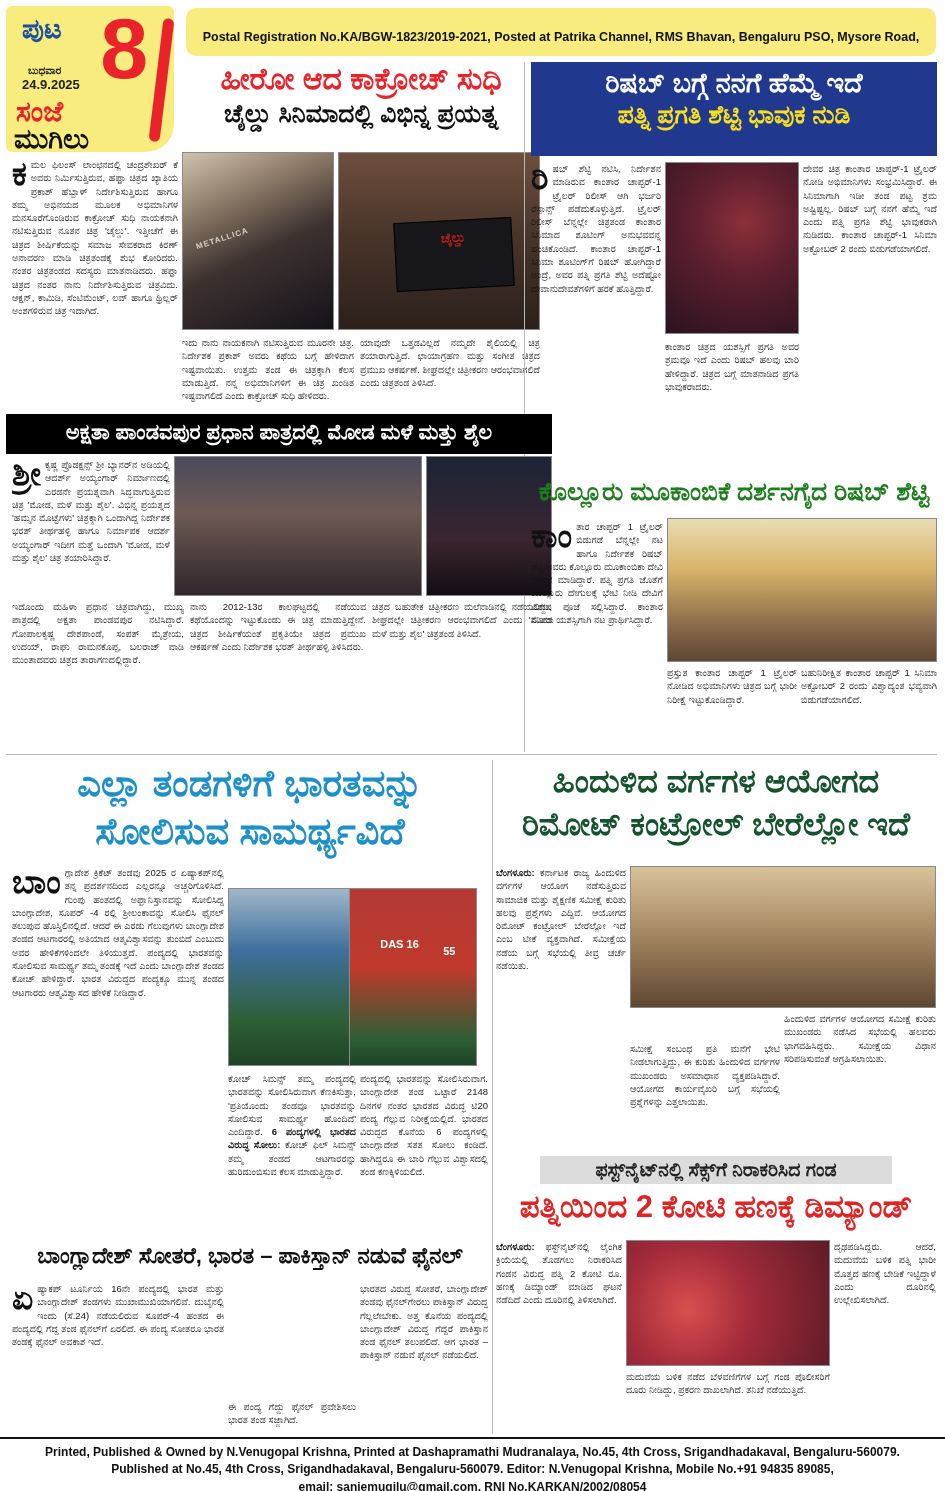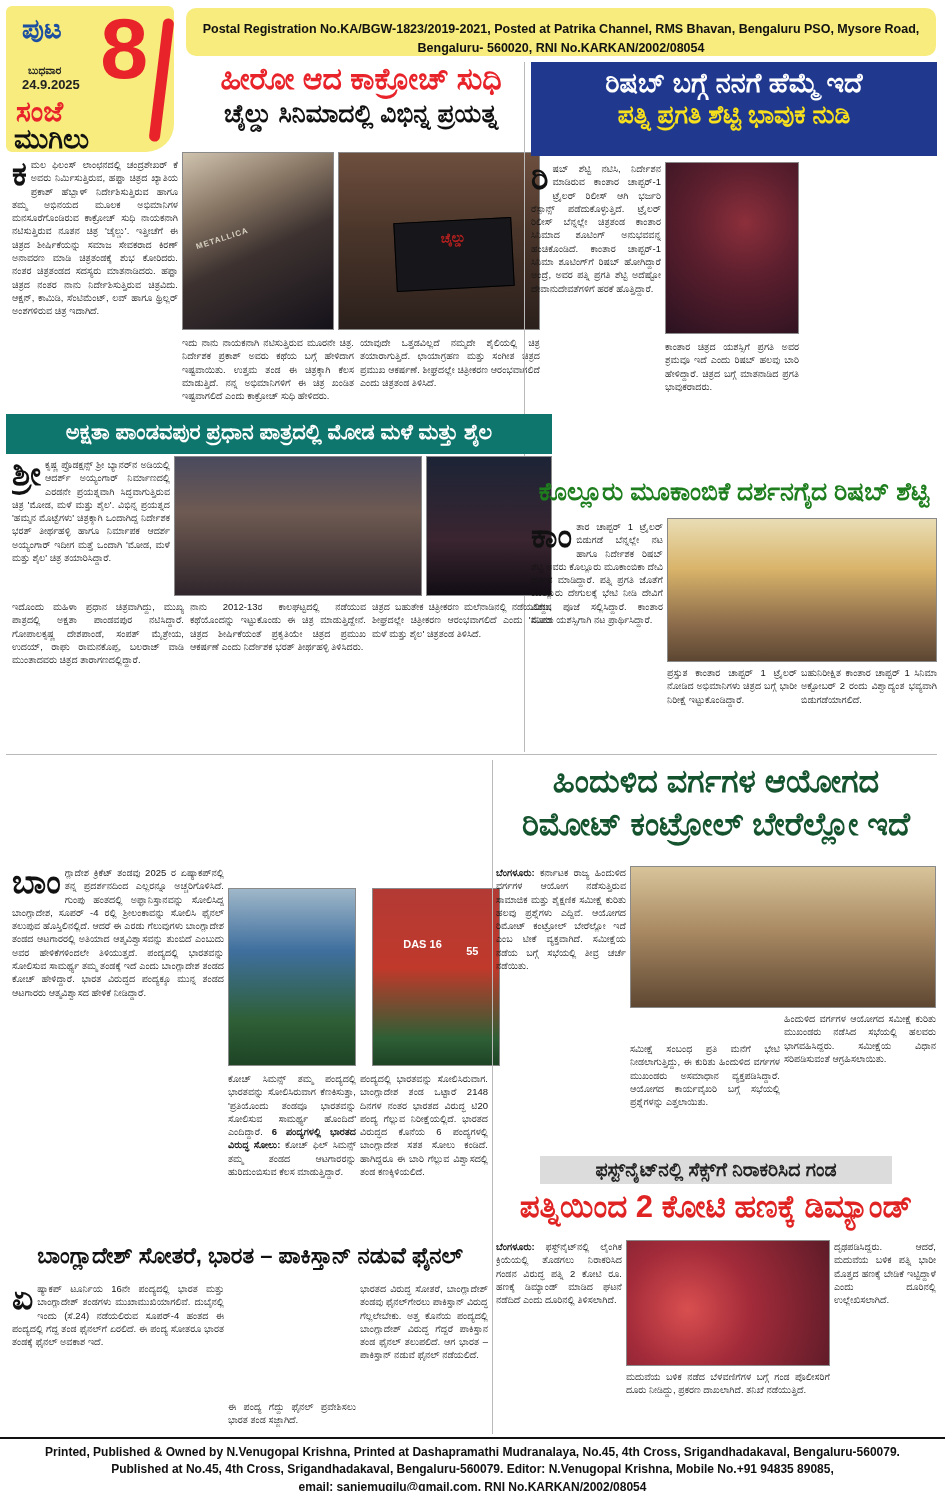--- a/index.html
+++ b/index.html
@@ -10,28 +10,28 @@
   .masthead{background:#f7ec7d;border-radius:6px 6px 28px 6px;}
   .mh-puta{color:#1c4fa1;font-weight:bold;font-size:27px;}
   .mh-num{color:#e8232a;font-weight:bold;font-size:86px;line-height:0.9;}
   .mh-day{color:#222;font-weight:bold;font-size:10.5px;}
   .mh-date{color:#222;font-weight:bold;font-size:13px;}
   .mh-red{color:#e8232a;font-weight:bold;font-size:28px;line-height:1;}
   .mh-black{color:#111;font-weight:bold;font-size:27px;line-height:1;}
   .mh-stroke{background:#e8232a;width:11px;border-radius:6px;transform:rotate(7deg);}
   
   .regstrip{background:#f7ec7d;border-radius:10px;color:#111;font-weight:bold;
-            font-size:12.5px;text-align:center;line-height:1.55;padding-top:12px;box-sizing:border-box;}
+            font-size:12.5px;text-align:center;line-height:1.55;padding-top:20px;box-sizing:border-box;}
   
   .h-red{color:#e8232a;font-weight:bold;font-size:30px;text-align:center;line-height:1.1;}
   .h-sub{color:#111;font-weight:bold;font-size:25px;text-align:center;line-height:1.1;}
   .bluebox{background:#20398f;text-align:center;padding:5px 2px;box-sizing:border-box;}
   .bluebox .l1{color:#ffffff;font-weight:bold;font-size:27px;line-height:1.2;}
   .bluebox .l2{color:#f8e11c;font-weight:bold;font-size:25px;line-height:1.2;}
-  .banner-blue{background:#0f766e;color:#ffffff;font-weight:bold;font-size:21px;
+  .banner-blue{background:#000000;color:#ffffff;font-weight:bold;font-size:21px;
                text-align:center;padding:6px 4px;box-sizing:border-box;}
   .h-green{color:#1e7e1e;font-weight:bold;font-size:25px;text-align:center;line-height:1.1;}
   .h-cyan{color:#1d8fc9;font-weight:bold;font-size:37px;text-align:center;line-height:1.3;}
   .h-gray{color:#14532d;font-weight:bold;font-size:32px;text-align:center;line-height:1.35;}
   .kicker{background:#dcdcdc;color:#222;font-weight:bold;font-size:19px;text-align:center;
           padding:3px 6px;box-sizing:border-box;}
   .h-red2{color:#e02424;font-weight:bold;font-size:31px;text-align:center;line-height:1.1;}
   .h-black{color:#111;font-weight:bold;font-size:22px;text-align:center;line-height:1.2;}
   
   .col{font-size:9.5px;line-height:1.4;color:#151515;text-align:justify;overflow:hidden;}
@@ -75,21 +75,20 @@
     <div class="abs mh-num" style="right:26px;top:4px;">8</div>
     <div class="abs mh-day" style="left:22px;top:58px;">ಬುಧವಾರ</div>
     <div class="abs mh-date" style="left:16px;top:71px;">24.9.2025</div>
     <div class="abs mh-red" style="left:10px;top:92px;">ಸಂಜೆ</div>
     <div class="abs mh-black" style="left:8px;top:120px;">ಮುಗಿಲು</div>
     <div class="abs mh-stroke" style="left:150px;top:12px;height:124px;"></div>
   </div>
 
   <div class="abs regstrip" style="left:186px;top:8px;width:750px;height:48px;">
     <div>Postal Registration No.KA/BGW-1823/2019-2021, Posted at Patrika Channel, RMS Bhavan, Bengaluru PSO, Mysore Road,</div>
-    <div>Bengaluru- 560020, RNI No.KARKAN/2002/08054</div>
   </div>
 
   <div class="abs h-red" style="left:180px;top:62px;width:362px;">ಹೀರೋ ಆದ ಕಾಕ್ರೋಚ್ ಸುಧಿ</div>
   <div class="abs h-sub" style="left:180px;top:100px;width:362px;">ಚೈಲ್ಡು ಸಿನಿಮಾದಲ್ಲಿ ವಿಭಿನ್ನ ಪ್ರಯತ್ನ</div>
 
   <div class="abs col" style="left:12px;top:158px;width:166px;height:252px;">
     <span class="dropcap">ಕ</span><span>ಮಲ ಫಿಲಂಸ್ ಲಾಂಛನದಲ್ಲಿ ಚಂದ್ರಶೇಖರ್ ಕೆ ಅವರು ನಿರ್ಮಿಸುತ್ತಿರುವ, ಹಫ್ತಾ ಚಿತ್ರದ ಖ್ಯಾತಿಯ ಪ್ರಕಾಶ್ ಹೆಬ್ಬಾಳ್ ನಿರ್ದೇಶಿಸುತ್ತಿರುವ ಹಾಗೂ ತಮ್ಮ ಅಭಿನಯದ ಮೂಲಕ ಅಭಿಮಾನಿಗಳ ಮನಸೂರೆಗೊಂಡಿರುವ ಕಾಕ್ರೋಚ್ ಸುಧಿ ನಾಯಕನಾಗಿ ನಟಿಸುತ್ತಿರುವ ನೂತನ ಚಿತ್ರ 'ಚೈಲ್ಡು'. ಇತ್ತೀಚೆಗೆ ಈ ಚಿತ್ರದ ಶೀರ್ಷಿಕೆಯನ್ನು ಸಮಾಜ ಸೇವಕರಾದ ಕಿರಣ್ ಅನಾವರಣ ಮಾಡಿ ಚಿತ್ರತಂಡಕ್ಕೆ ಶುಭ ಕೋರಿದರು. ನಂತರ ಚಿತ್ರತಂಡದ ಸದಸ್ಯರು ಮಾತನಾಡಿದರು. ಹಫ್ತಾ ಚಿತ್ರದ ನಂತರ ನಾನು ನಿರ್ದೇಶಿಸುತ್ತಿರುವ ಚಿತ್ರವಿದು. ಆಕ್ಷನ್, ಕಾಮಿಡಿ, ಸೆಂಟಿಮೆಂಟ್, ಲವ್ ಹಾಗೂ ಥ್ರಿಲ್ಲರ್ ಅಂಶಗಳಿರುವ ಚಿತ್ರ ಇದಾಗಿದೆ.</span>
   </div>
 
   <div class="abs photo ph-hero1" style="left:182px;top:152px;width:152px;height:178px;">
@@ -108,20 +107,21 @@
 
   <div class="abs bluebox" style="left:531px;top:62px;width:406px;height:94px;">
     <div class="l1">ರಿಷಬ್ ಬಗ್ಗೆ ನನಗೆ ಹೆಮ್ಮೆ ಇದೆ</div>
     <div class="l2">ಪತ್ನಿ ಪ್ರಗತಿ ಶೆಟ್ಟಿ ಭಾವುಕ ನುಡಿ</div>
   </div>
   <div class="abs col" style="left:531px;top:162px;width:130px;height:310px;">
     <span class="dropcap">ರಿ</span><span>ಷಬ್ ಶೆಟ್ಟಿ ನಟಿಸಿ, ನಿರ್ದೇಶನ ಮಾಡಿರುವ ಕಾಂತಾರ ಚಾಪ್ಟರ್-1 ಟ್ರೈಲರ್ ರಿಲೀಸ್ ಆಗಿ ಭರ್ಜರಿ ರೆಸ್ಪಾನ್ಸ್ ಪಡೆದುಕೊಳ್ಳುತ್ತಿದೆ. ಟ್ರೈಲರ್ ರಿಲೀಸ್ ಬೆನ್ನಲ್ಲೇ ಚಿತ್ರತಂಡ ಕಾಂತಾರ ಸಿನಿಮಾದ ಶೂಟಿಂಗ್ ಅನುಭವವನ್ನ ಹಂಚಿಕೊಂಡಿದೆ. ಕಾಂತಾರ ಚಾಪ್ಟರ್-1 ಸಿನಿಮಾ ಶೂಟಿಂಗ್‌ಗೆ ರಿಷಬ್ ಹೋಗಿದ್ದಾರೆ ಅಂದ್ರೆ, ಅವರ ಪತ್ನಿ ಪ್ರಗತಿ ಶೆಟ್ಟಿ ಅದೆಷ್ಟೋ ದೇವಾನುದೇವತೆಗಳಿಗೆ ಹರಕೆ ಹೊತ್ತಿದ್ದಾರೆ.</span>
   </div>
   <div class="abs photo ph-rishab" style="left:665px;top:162px;width:134px;height:172px;"></div>
   <div class="abs col" style="left:665px;top:340px;width:134px;height:132px;">ಕಾಂತಾರ ಚಿತ್ರದ ಯಶಸ್ಸಿಗೆ ಪ್ರಗತಿ ಅವರ ಶ್ರಮವೂ ಇದೆ ಎಂದು ರಿಷಬ್ ಹಲವು ಬಾರಿ ಹೇಳಿದ್ದಾರೆ. ಚಿತ್ರದ ಬಗ್ಗೆ ಮಾತನಾಡಿದ ಪ್ರಗತಿ ಭಾವುಕರಾದರು.</div>
+  <div class="abs col" style="left:803px;top:162px;width:134px;height:310px;">ದೇವರ ಚಿತ್ರ ಕಾಂತಾರ ಚಾಪ್ಟರ್-1 ಟ್ರೈಲರ್ ನೋಡಿ ಅಭಿಮಾನಿಗಳು ಸಂಭ್ರಮಿಸಿದ್ದಾರೆ. ಈ ಸಿನಿಮಾಗಾಗಿ ಇಡೀ ತಂಡ ಪಟ್ಟ ಶ್ರಮ ಅಷ್ಟಿಷ್ಟಲ್ಲ. ರಿಷಬ್ ಬಗ್ಗೆ ನನಗೆ ಹೆಮ್ಮೆ ಇದೆ ಎಂದು ಪತ್ನಿ ಪ್ರಗತಿ ಶೆಟ್ಟಿ ಭಾವುಕರಾಗಿ ನುಡಿದರು. ಕಾಂತಾರ ಚಾಪ್ಟರ್-1 ಸಿನಿಮಾ ಅಕ್ಟೋಬರ್ 2 ರಂದು ಬಿಡುಗಡೆಯಾಗಲಿದೆ.</div>
 
   <div class="abs banner-blue" style="left:6px;top:414px;width:546px;height:40px;">ಅಕ್ಷತಾ ಪಾಂಡವಪುರ ಪ್ರಧಾನ ಪಾತ್ರದಲ್ಲಿ ಮೋಡ ಮಳೆ ಮತ್ತು ಶೈಲ</div>
   <div class="abs col" style="left:12px;top:458px;width:158px;height:138px;">
     <span class="dropcap">ಶ್ರೀ</span><span>ಕೃಷ್ಣ ಪ್ರೊಡಕ್ಷನ್ಸ್ ಶ್ರೀ ಬ್ಯಾನರ್‌ನ ಅಡಿಯಲ್ಲಿ ಆದರ್ಶ್ ಅಯ್ಯಂಗಾರ್ ನಿರ್ಮಾಣದಲ್ಲಿ ಎರಡನೇ ಪ್ರಯತ್ನವಾಗಿ ಸಿದ್ಧವಾಗುತ್ತಿರುವ ಚಿತ್ರ 'ಮೋಡ, ಮಳೆ ಮತ್ತು ಶೈಲ'. ವಿಭಿನ್ನ ಪ್ರಯತ್ನದ 'ಹಮ್ಮನ ಮೊಟ್ಟೆಗಳು' ಚಿತ್ರಕ್ಕಾಗಿ ಒಂದಾಗಿದ್ದ ನಿರ್ದೇಶಕ ಭರತ್ ತೀರ್ಥಹಳ್ಳಿ ಹಾಗೂ ನಿರ್ಮಾಪಕ ಆದರ್ಶ ಅಯ್ಯಂಗಾರ್ ಇದೀಗ ಮತ್ತೆ ಒಂದಾಗಿ 'ಮೋಡ, ಮಳೆ ಮತ್ತು ಶೈಲ' ಚಿತ್ರ ತಯಾರಿಸಿದ್ದಾರೆ.</span>
   </div>
   <div class="abs photo ph-akshata1" style="left:174px;top:456px;width:248px;height:140px;"></div>
   <div class="abs photo ph-akshata2" style="left:426px;top:456px;width:126px;height:140px;"></div>
   <div class="abs col" style="left:12px;top:600px;width:172px;height:150px;">ಇದೊಂದು ಮಹಿಳಾ ಪ್ರಧಾನ ಚಿತ್ರವಾಗಿದ್ದು, ಮುಖ್ಯ ಪಾತ್ರದಲ್ಲಿ ಅಕ್ಷತಾ ಪಾಂಡವಪುರ ನಟಿಸಿದ್ದಾರೆ. ಗೋಪಾಲಕೃಷ್ಣ ದೇಶಪಾಂಡೆ, ಸಂಪತ್ ಮೈತ್ರೇಯ, ಉದಯ್, ರಾಘು ರಾಮನಕೊಪ್ಪ, ಬಲರಾಜ್ ವಾಡಿ ಮುಂತಾದವರು ಚಿತ್ರದ ತಾರಾಗಣದಲ್ಲಿದ್ದಾರೆ.</div>
   <div class="abs col" style="left:190px;top:600px;width:176px;height:150px;">ನಾನು 2012-13ರ ಕಾಲಘಟ್ಟದಲ್ಲಿ ನಡೆಯುವ ಕಥೆಯೊಂದನ್ನು ಇಟ್ಟುಕೊಂಡು ಈ ಚಿತ್ರ ಮಾಡುತ್ತಿದ್ದೇನೆ. ಚಿತ್ರದ ಶೀರ್ಷಿಕೆಯಂತೆ ಪ್ರಕೃತಿಯೇ ಚಿತ್ರದ ಪ್ರಮುಖ ಆಕರ್ಷಣೆ ಎಂದು ನಿರ್ದೇಶಕ ಭರತ್ ತೀರ್ಥಹಳ್ಳಿ ತಿಳಿಸಿದರು.</div>
   <div class="abs col" style="left:372px;top:600px;width:180px;height:150px;">ಚಿತ್ರದ ಬಹುತೇಕ ಚಿತ್ರೀಕರಣ ಮಲೆನಾಡಿನಲ್ಲಿ ನಡೆಯಲಿದ್ದು, ಶೀಘ್ರದಲ್ಲೇ ಚಿತ್ರೀಕರಣ ಆರಂಭವಾಗಲಿದೆ ಎಂದು 'ಮೋಡ ಮಳೆ ಮತ್ತು ಶೈಲ' ಚಿತ್ರತಂಡ ತಿಳಿಸಿದೆ.</div>
@@ -129,25 +129,29 @@
   <div class="abs h-green" style="left:531px;top:478px;width:406px;">ಕೊಲ್ಲೂರು ಮೂಕಾಂಬಿಕೆ ದರ್ಶನಗೈದ ರಿಷಬ್ ಶೆಟ್ಟಿ</div>
   <div class="abs col" style="left:531px;top:520px;width:132px;height:230px;">
     <span class="dropcap">ಕಾಂ</span><span>ತಾರ ಚಾಪ್ಟರ್ 1 ಟ್ರೈಲರ್ ಬಿಡುಗಡೆ ಬೆನ್ನಲ್ಲೇ ನಟ ಹಾಗೂ ನಿರ್ದೇಶಕ ರಿಷಬ್ ಶೆಟ್ಟಿ ಅವರು ಕೊಲ್ಲೂರು ಮೂಕಾಂಬಿಕಾ ದೇವಿ ದರ್ಶನ ಮಾಡಿದ್ದಾರೆ. ಪತ್ನಿ ಪ್ರಗತಿ ಜೊತೆಗೆ ಕೊಲ್ಲೂರು ದೇಗುಲಕ್ಕೆ ಭೇಟಿ ನೀಡಿ ದೇವಿಗೆ ವಿಶೇಷ ಪೂಜೆ ಸಲ್ಲಿಸಿದ್ದಾರೆ. ಕಾಂತಾರ ಸಿನಿಮಾ ಯಶಸ್ಸಿಗಾಗಿ ನಟ ಪ್ರಾರ್ಥಿಸಿದ್ದಾರೆ.</span>
   </div>
   <div class="abs photo ph-kollur" style="left:667px;top:518px;width:270px;height:144px;"></div>
   <div class="abs col" style="left:667px;top:666px;width:130px;height:84px;">ಪ್ರಸ್ತುತ ಕಾಂತಾರ ಚಾಪ್ಟರ್ 1 ಟ್ರೈಲರ್ ನೋಡಿದ ಅಭಿಮಾನಿಗಳು ಚಿತ್ರದ ಬಗ್ಗೆ ಭಾರೀ ನಿರೀಕ್ಷೆ ಇಟ್ಟುಕೊಂಡಿದ್ದಾರೆ.</div>
   <div class="abs col" style="left:801px;top:666px;width:136px;height:84px;">ಬಹುನಿರೀಕ್ಷಿತ ಕಾಂತಾರ ಚಾಪ್ಟರ್ 1 ಸಿನಿಮಾ ಅಕ್ಟೋಬರ್ 2 ರಂದು ವಿಶ್ವಾದ್ಯಂತ ಭವ್ಯವಾಗಿ ಬಿಡುಗಡೆಯಾಗಲಿದೆ.</div>
 
   <div class="abs hrule" style="left:6px;top:754px;width:931px;"></div>
 
+  <div class="abs h-cyan" style="left:12px;top:760px;width:476px;">
+    <div>ಎಲ್ಲಾ ತಂಡಗಳಿಗೆ ಭಾರತವನ್ನು</div>
+    <div>ಸೋಲಿಸುವ ಸಾಮರ್ಥ್ಯವಿದೆ</div>
+  </div>
   <div class="abs col" style="left:12px;top:866px;width:212px;height:368px;">
     <span class="dropcap">ಬಾಂ</span><span>ಗ್ಲಾದೇಶ ಕ್ರಿಕೆಟ್ ತಂಡವು 2025 ರ ಏಷ್ಯಾಕಪ್‌ನಲ್ಲಿ ತನ್ನ ಪ್ರದರ್ಶನದಿಂದ ಎಲ್ಲರನ್ನೂ ಅಚ್ಚರಿಗೊಳಿಸಿದೆ. ಗುಂಪು ಹಂತದಲ್ಲಿ ಅಫ್ಘಾನಿಸ್ತಾನವನ್ನು ಸೋಲಿಸಿದ್ದ ಬಾಂಗ್ಲಾದೇಶ, ಸೂಪರ್ -4 ರಲ್ಲಿ ಶ್ರೀಲಂಕಾವನ್ನು ಸೋಲಿಸಿ ಫೈನಲ್ ತಲುಪುವ ಹೊಸ್ತಿಲಿನಲ್ಲಿದೆ. ಆದರೆ ಈ ಎರಡು ಗೆಲುವುಗಳು ಬಾಂಗ್ಲಾದೇಶ ತಂಡದ ಆಟಗಾರರಲ್ಲಿ ಅತಿಯಾದ ಆತ್ಮವಿಶ್ವಾಸವನ್ನು ತುಂಬಿದೆ ಎಂಬುದು ಅವರ ಹೇಳಿಕೆಗಳಿಂದಲೇ ತಿಳಿಯುತ್ತದೆ. ಪಂದ್ಯದಲ್ಲಿ ಭಾರತವನ್ನು ಸೋಲಿಸುವ ಸಾಮರ್ಥ್ಯ ತಮ್ಮ ತಂಡಕ್ಕೆ ಇದೆ ಎಂದು ಬಾಂಗ್ಲಾದೇಶ ತಂಡದ ಕೋಚ್ ಹೇಳಿದ್ದಾರೆ. ಭಾರತ ವಿರುದ್ಧದ ಪಂದ್ಯಕ್ಕೂ ಮುನ್ನ ತಂಡದ ಆಟಗಾರರು ಆತ್ಮವಿಶ್ವಾಸದ ಹೇಳಿಕೆ ನೀಡಿದ್ದಾರೆ.</span>
   </div>
   <div class="abs photo ph-ind" style="left:228px;top:888px;width:128px;height:178px;"></div>
-  <div class="abs photo ph-ban" style="left:372px;top:888px;width:128px;height:178px;padding-left:41px;">
+  <div class="abs photo ph-ban" style="left:349px;top:888px;width:128px;height:178px;padding-left:41px;">
     <span class="jersey" style="left:24%;top:28%;">DAS 16</span>
     <span class="jersey" style="left:74%;top:32%;">55</span>
   </div>
   <div class="abs col" style="left:228px;top:1072px;width:128px;height:162px;">
     <span>ಕೋಚ್ ಸಿಮನ್ಸ್ ತಮ್ಮ ಪಂದ್ಯದಲ್ಲಿ ಭಾರತವನ್ನು ಸೋಲಿಸಿರುವಾಗ ಕೆಣಕಿಸುತ್ತಾ, 'ಪ್ರತಿಯೊಂದು ತಂಡವೂ ಭಾರತವನ್ನು ಸೋಲಿಸುವ ಸಾಮರ್ಥ್ಯ ಹೊಂದಿದೆ' ಎಂದಿದ್ದಾರೆ.</span>
     <span class="boldline">6 ಪಂದ್ಯಗಳಲ್ಲಿ ಭಾರತದ ವಿರುದ್ಧ ಸೋಲು:</span>
     <span>ಕೋಚ್ ಫಿಲ್ ಸಿಮನ್ಸ್ ತಮ್ಮ ತಂಡದ ಆಟಗಾರರನ್ನು ಹುರಿದುಂಬಿಸುವ ಕೆಲಸ ಮಾಡುತ್ತಿದ್ದಾರೆ.</span>
   </div>
   <div class="abs col" style="left:360px;top:1072px;width:128px;height:162px;">ಪಂದ್ಯದಲ್ಲಿ ಭಾರತವನ್ನು ಸೋಲಿಸಿರುವಾಗ. ಬಾಂಗ್ಲಾದೇಶ ತಂಡ ಒಟ್ಟಾರೆ 2148 ದಿನಗಳ ನಂತರ ಭಾರತದ ವಿರುದ್ಧ ಟಿ20 ಪಂದ್ಯ ಗೆಲ್ಲುವ ನಿರೀಕ್ಷೆಯಲ್ಲಿದೆ. ಭಾರತದ ವಿರುದ್ಧದ ಕೊನೆಯ 6 ಪಂದ್ಯಗಳಲ್ಲಿ ಬಾಂಗ್ಲಾದೇಶ ಸತತ ಸೋಲು ಕಂಡಿದೆ. ಹಾಗಿದ್ದರೂ ಈ ಬಾರಿ ಗೆಲ್ಲುವ ವಿಶ್ವಾಸದಲ್ಲಿ ತಂಡ ಕಣಕ್ಕಿಳಿಯಲಿದೆ.</div>
 

